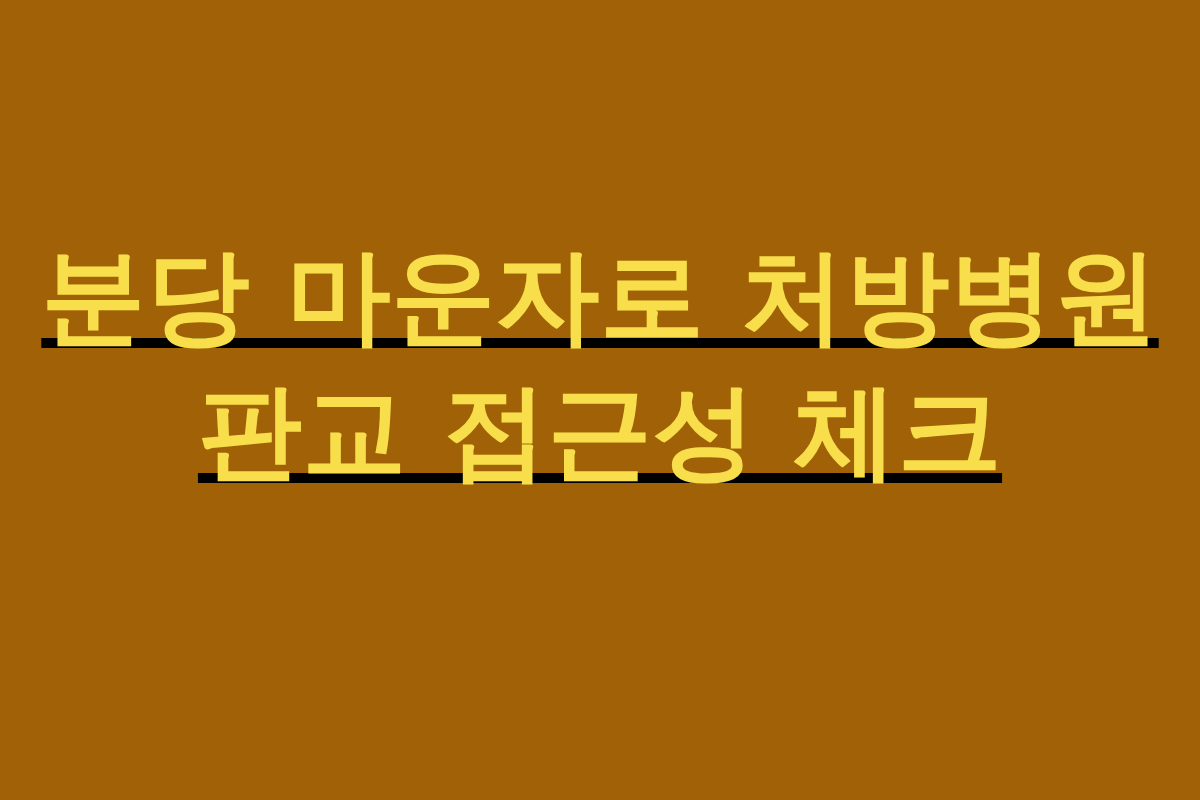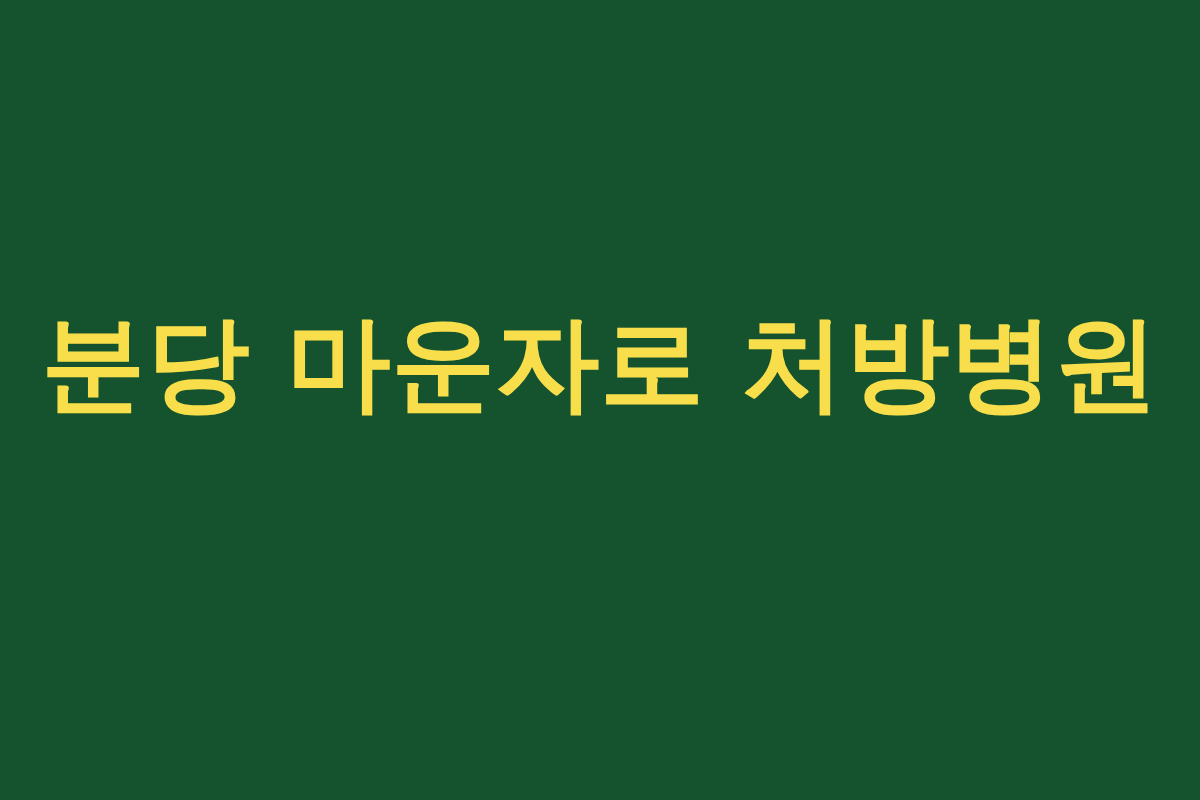--- a/index.html
+++ b/index.html
@@ -54,19 +54,20 @@
   }
 
   
   .headline-line.line-2 {
     font-size: 104px;
   }
 </style>
 </head>
 <body>
 
-<div class="poster" style="background-color: #14532d;">
+<div class="poster" style="background-color: #a16207; text-decoration: underline;">
 
   <h1 class="headline" style="color: rgb(247, 222, 74);">
     <span class="headline-line line-1">분당 마운자로 처방병원</span>
+    <span class="headline-line line-2">판교 접근성 체크</span>
   </h1>
 
 </div>
 
 </body></html>

